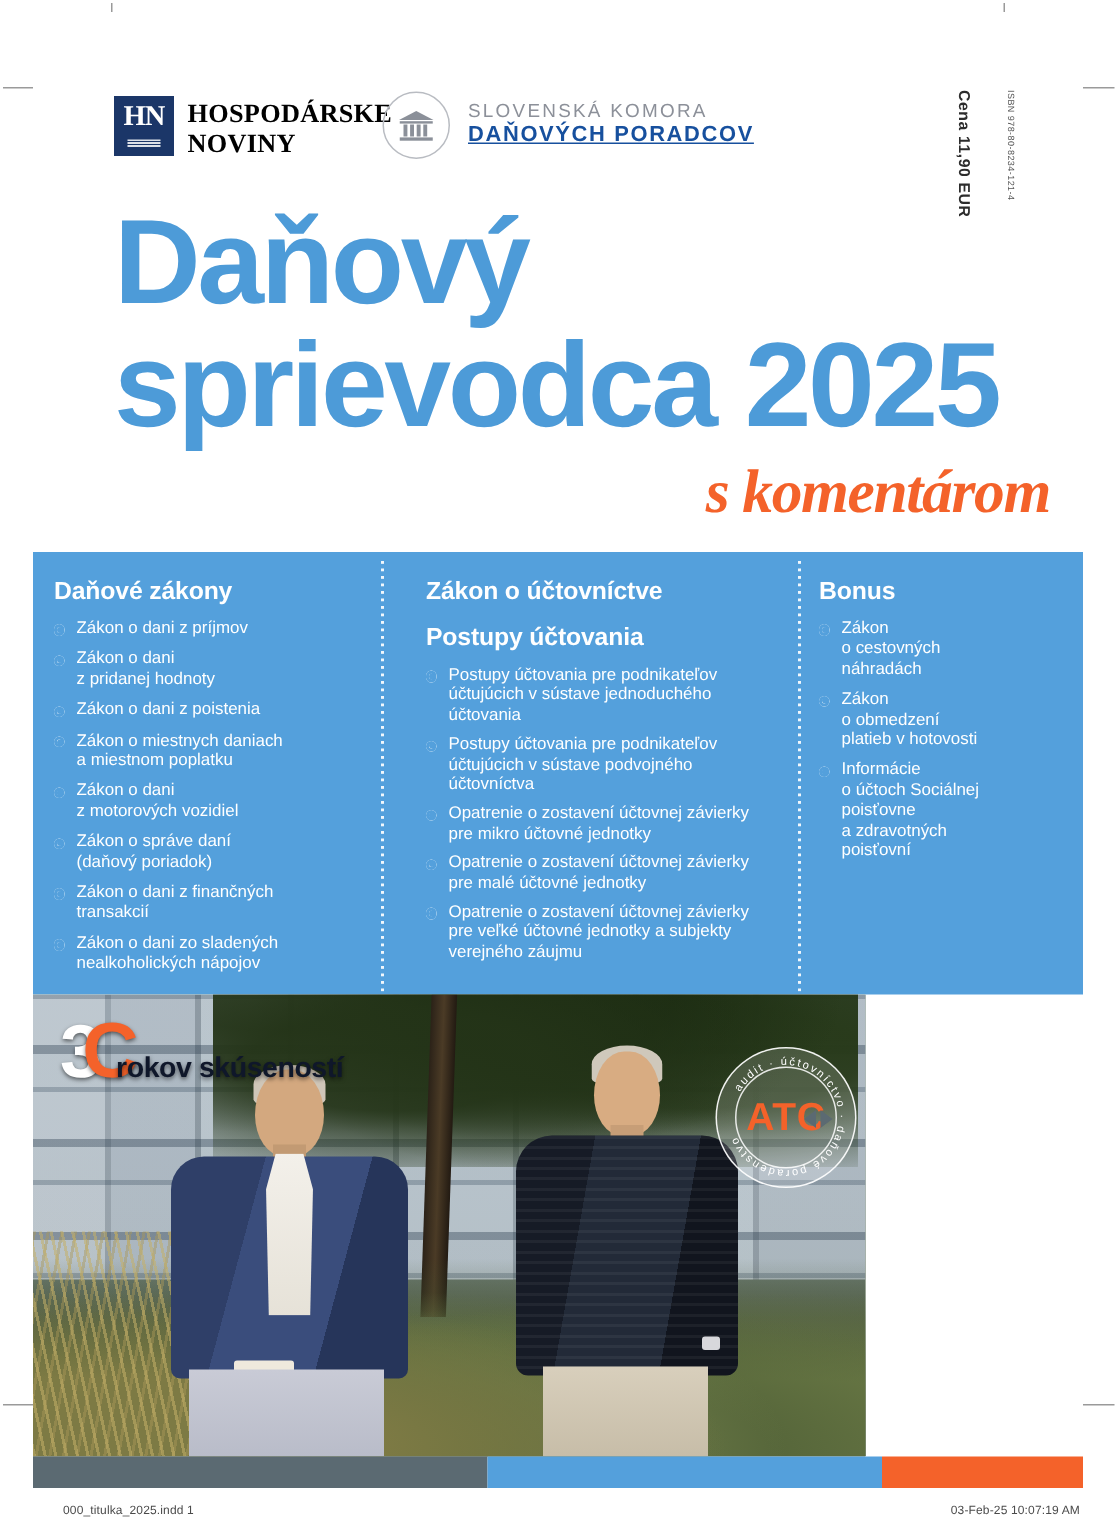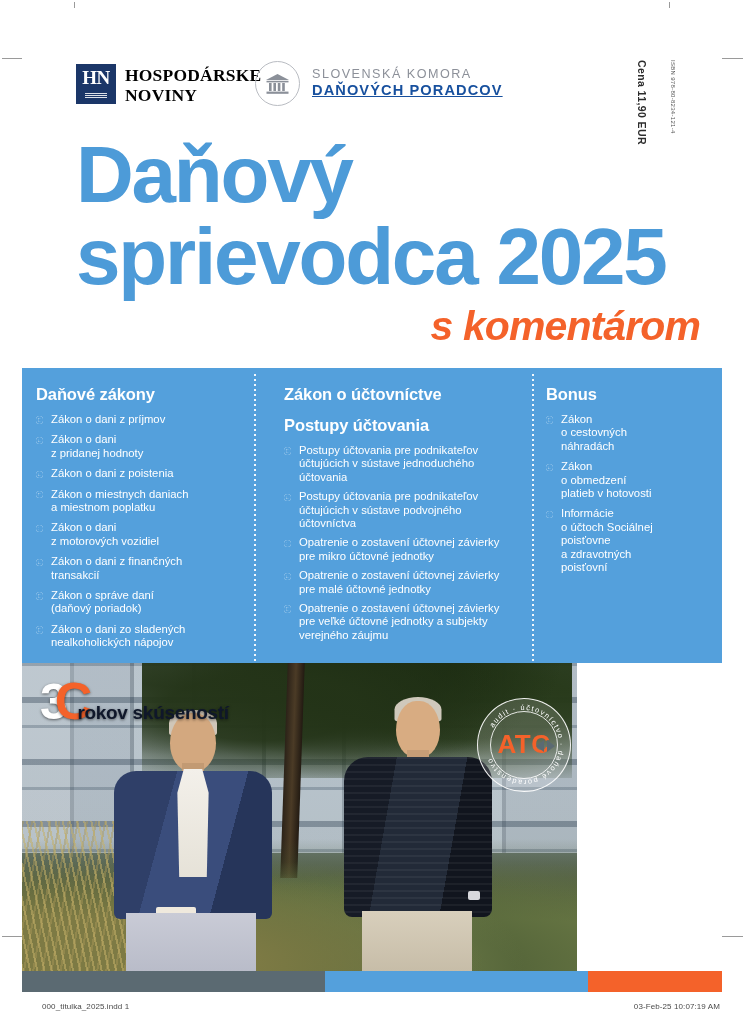--- a/index.html
+++ b/index.html
@@ -108,21 +108,21 @@
     font-weight: 700;
     color: #4d9bd8;
     letter-spacing: -2.2px;
     line-height: 0.92;
   }
   #t1 { font-size: 80px; padding-left: 54px; }
   #t2 { font-size: 80px; padding-left: 54px; margin-top: 8px; }
   #t3 {
     text-align: right; padding-right: 22px; margin-top: 10px;
     font-size: 41px; font-style: italic; font-weight: 700;
-    color: #f4622a; letter-spacing: -0.9px;
+    color: #f4622a; letter-spacing: -0.9px; font-family: Liberation Serif, serif;
   }
 
   
   #panel {
     position: absolute; left: 0; top: 360px;
     width: 700px; height: 295px;
     background: #54a0dc;
   }
   .panel-cols {
     display: flex; height: 100%;
@@ -439,22 +439,22 @@
       <div class="panel-cols">
 
         <div class="col col-1">
           <h3>Daňové zákony</h3>
           <ul class="items">
             <li><i></i><span>Zákon o dani z príjmov</span></li>
             <li><i></i><span>Zákon o dani<br>z pridanej hodnoty</span></li>
             <li><i></i><span>Zákon o dani z poistenia</span></li>
             <li><i></i><span>Zákon o miestnych daniach<br>a miestnom poplatku</span></li>
             <li><i></i><span>Zákon o dani<br>z motorových vozidiel</span></li>
+            <li><i></i><span>Zákon o správe daní<br>(daňový poriadok)</span></li>
             <li><i></i><span>Zákon o dani z finančných<br>transakcií</span></li>
-            <li><i></i><span>Zákon o správe daní<br>(daňový poriadok)</span></li>
             <li><i></i><span>Zákon o dani zo sladených<br>nealkoholických nápojov</span></li>
           </ul>
         </div>
 
         <div class="col col-2">
           <h3>Zákon o účtovníctve</h3>
           <h3 class="second">Postupy účtovania</h3>
           <ul class="items tight">
             <li><i></i><span>Postupy účtovania pre podnikateľov<br>účtujúcich v sústave jednoduchého<br>účtovania</span></li>
             <li><i></i><span>Postupy účtovania pre podnikateľov<br>účtujúcich v sústave podvojného<br>účtovníctva</span></li>

